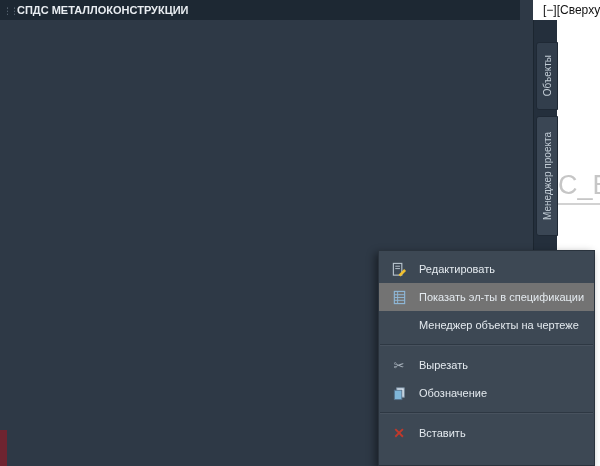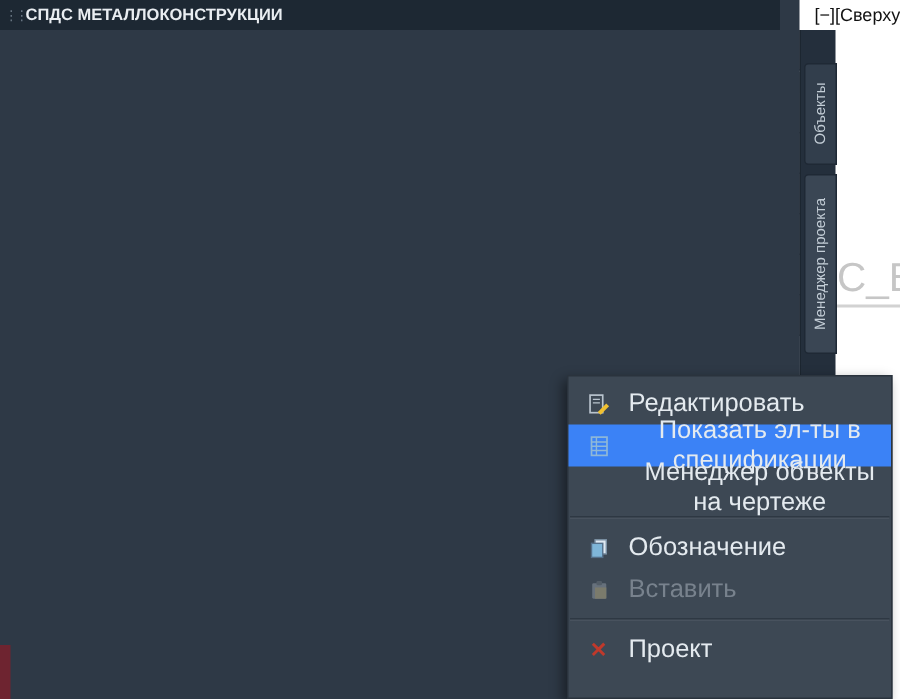--- a/index.html
+++ b/index.html
@@ -86,23 +86,23 @@
         border-radius:3px 0 0 3px;display:flex;align-items:center;justify-content:center;}
   .vtab span{writing-mode:vertical-rl;transform:rotate(180deg);font-size:10px;color:#c3cdd6;
              white-space:nowrap;}
   #tab-objects{top:22px;height:66px;}
   #tab-manager{top:96px;height:118px;background:#3a4654;}
 
   
   #ctxmenu{left:378px;top:250px;width:217px;height:216px;background:#3d4854;
            border:1px solid #2a333d;box-shadow:-3px 3px 8px rgba(0,0,0,.45);z-index:30;
            padding-top:4px;box-sizing:border-box;}
-  .mi{height:28px;display:flex;align-items:center;font-size:17px;color:#e4eaef;text-align:center;}
+  .mi{height:28px;display:flex;align-items:center;font-size:11px;color:#e4eaef;text-align:center;}
   .mi .mico{width:40px;display:flex;justify-content:center;align-items:center;font-size:13px;flex:0 0 40px;}
-  .mi.hl{background:#3b82f6;}
+  .mi.hl{background:#737373;}
   .mi.disabled{color:#78828d;} .mi.disabled .mico{opacity:.45;}
   .msep{height:1px;background:#2e3843;border-bottom:1px solid #48525e;margin:5px 1px;}
   .mico.icon-del::before{content:"✕";color:#c0392b;font-weight:bold;font-size:14px;}
 </style>
 </head>
 <body>
 
 <div id="canvas" class="abs"></div>
 <div id="vp-label" class="abs">[−][Сверху</div>
 <div id="watermark" class="abs">С_Ба</div>
@@ -411,36 +411,30 @@
         </svg>
     </span>
     <span>Показать эл-ты в спецификации</span>
   </div>
   <div class="mi">
     <span class="mico"></span>
     <span>Менеджер объекты на чертеже</span>
   </div>
   <div class="msep"></div>
   <div class="mi">
+    <span class="mico icon-cut"></span>
+    <span>Вырезать</span>
+  </div>
+  <div class="mi">
     <span class="mico">
       <svg width="15" height="15" viewBox="0 0 16 16">
           <rect x="5" y="2" width="8" height="10" fill="#dfe9f2" stroke="#7d92a5"></rect>
           <rect x="2.5" y="4.5" width="8" height="10" fill="#7fb6d9" stroke="#55708a"></rect>
         </svg>
     </span>
     <span>Обозначение</span>
   </div>
-  <div class="mi disabled">
-    <span class="mico">
-      <svg width="15" height="15" viewBox="0 0 16 16">
-          <rect x="3" y="3" width="10" height="11" rx="1" fill="#9aa4ad"></rect>
-          <rect x="6" y="1.5" width="4" height="3" rx="1" fill="#6e7780"></rect>
-          <rect x="5" y="6" width="8" height="8" fill="#c8b98a"></rect>
-        </svg>
-    </span>
-    <span>Вставить</span>
-  </div>
   <div class="msep"></div>
   <div class="mi">
     <span class="mico icon-del"></span>
-    <span>Проект</span>
+    <span>Вставить</span>
   </div>
 </div>
 
 </body></html>

